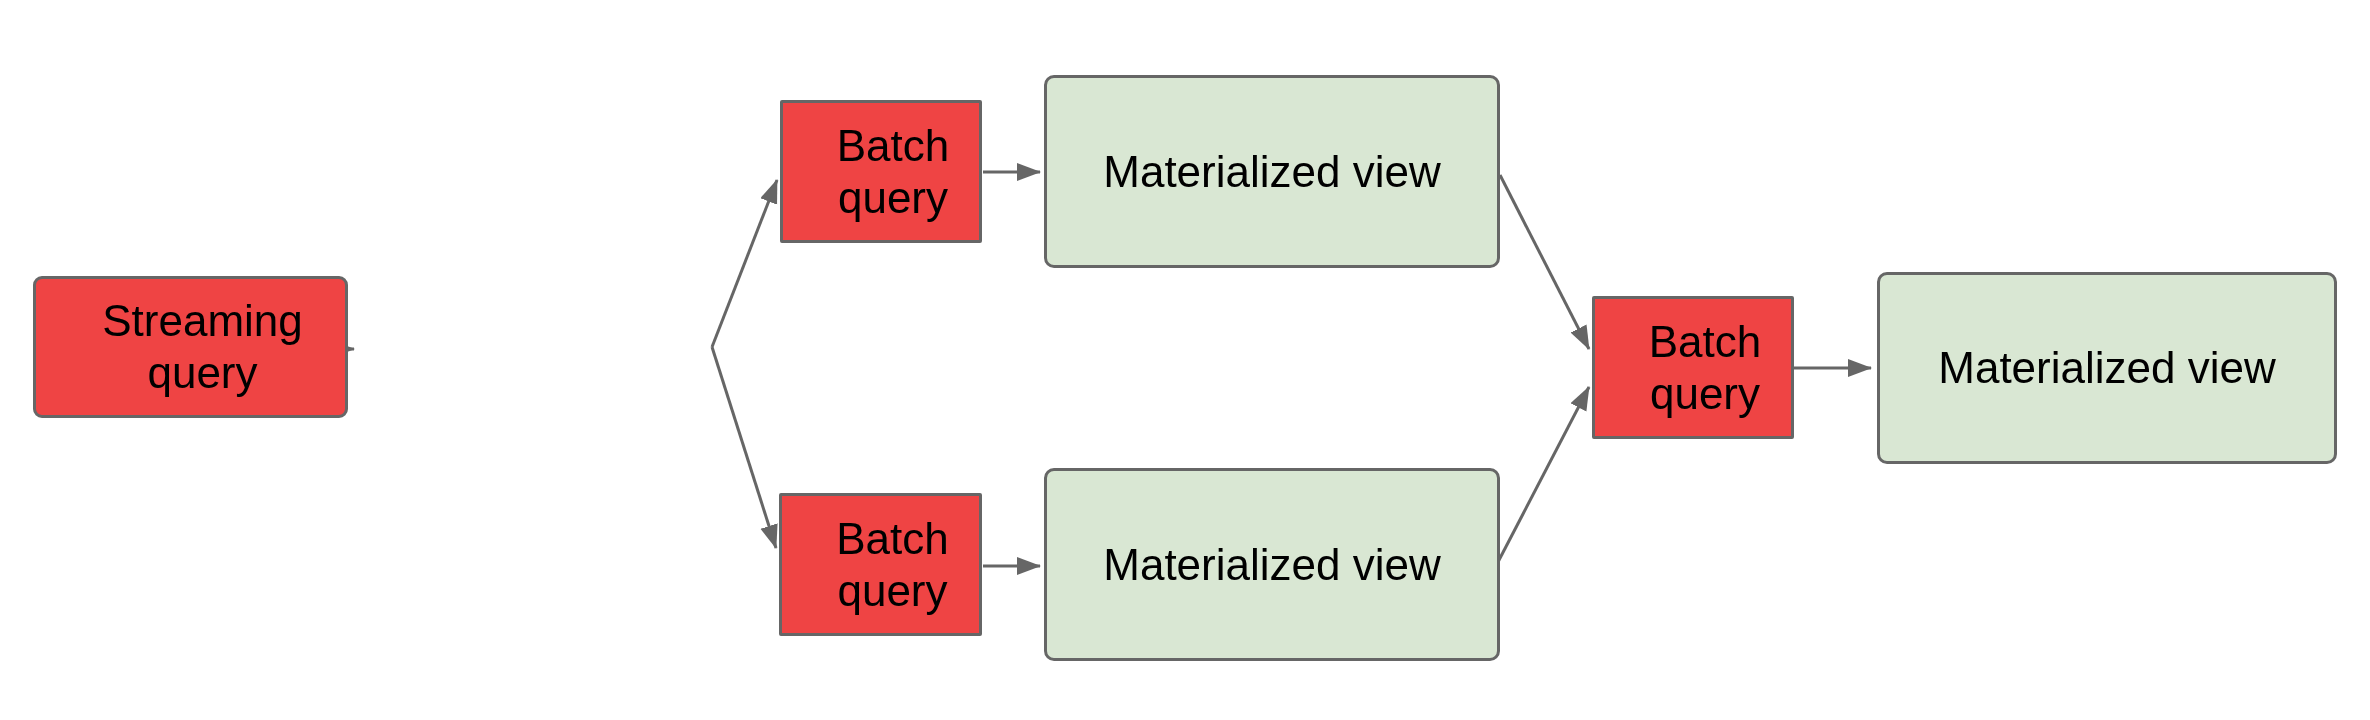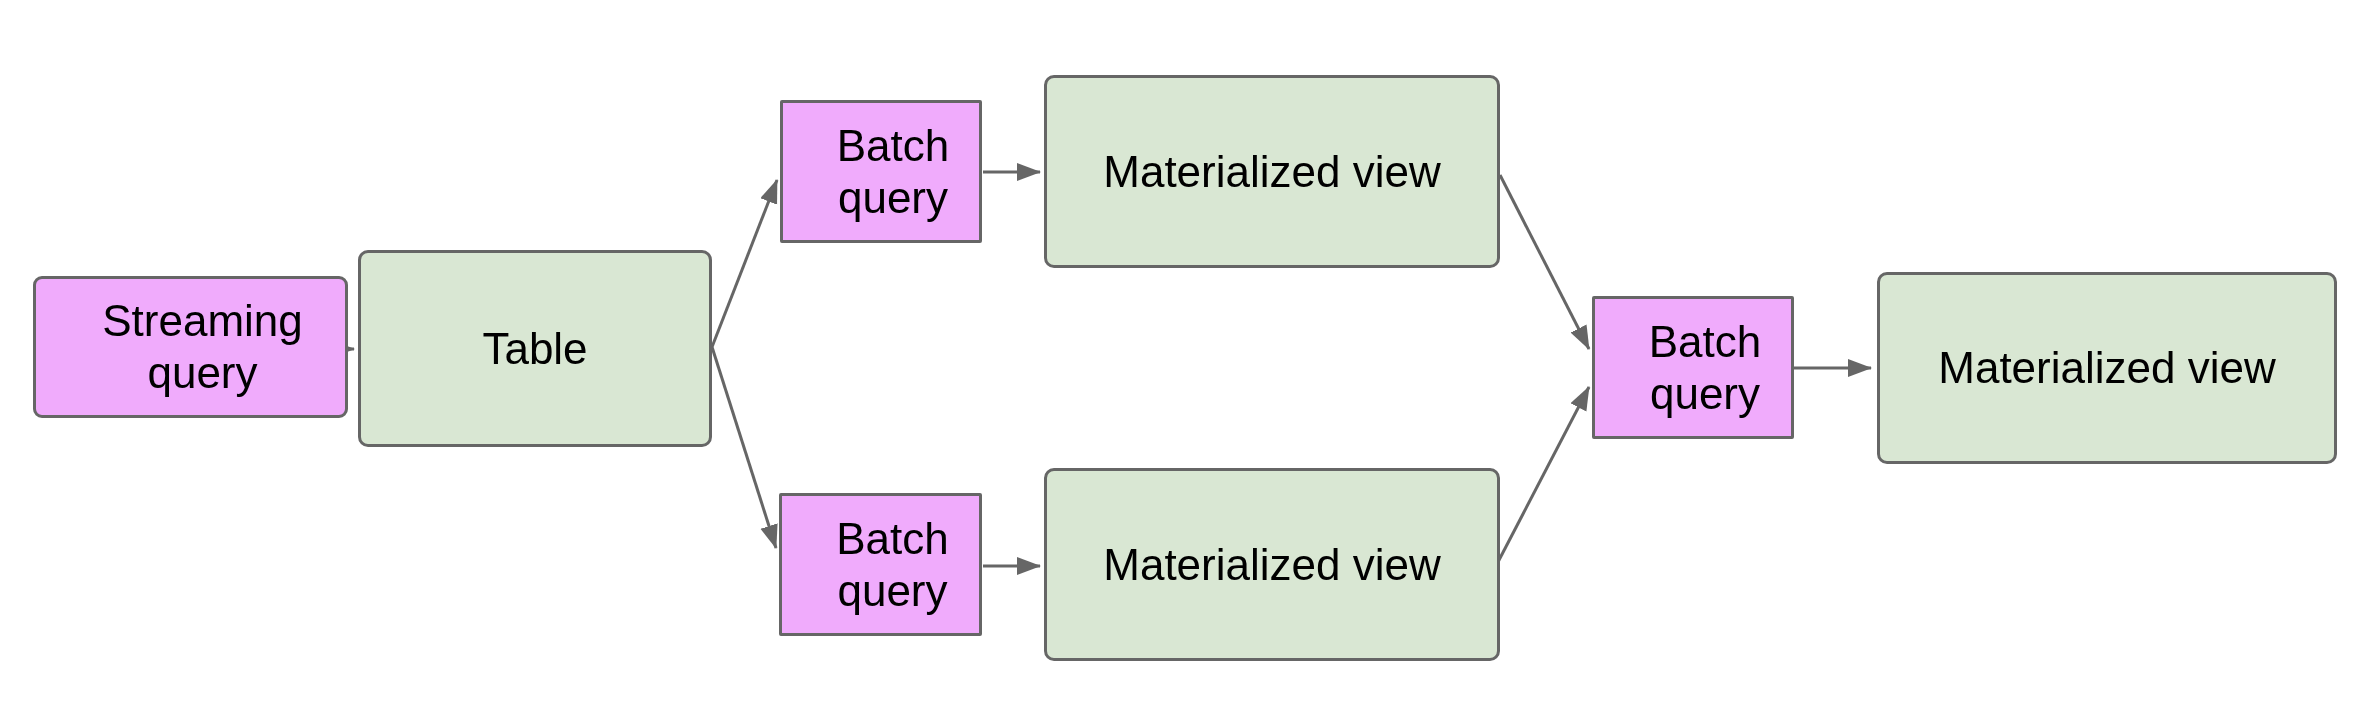--- a/index.html
+++ b/index.html
@@ -22,21 +22,21 @@
     display: flex;
     align-items: center;
     justify-content: center;
     text-align: center;
     font-size: 44px;
     line-height: 1.18;
     color: #000000;
     padding: 0 4px;
   }
   .node.query {
-    background: #f0abfc;
+    background: #ef4444;
     border: 3px solid #666666;
     border-radius: 2px;
     padding-left: 28px;
   }
   .node.store {
     background: #d9e7d3;
     border: 3px solid #666666;
     border-radius: 10px;
   }
   .node .lbl { display: block; width: 100%; }
@@ -59,23 +59,20 @@
     <path d="M983,566 L1040,566" stroke="#666666" stroke-width="3" fill="none" marker-end="url(#ah)"></path>
     <path d="M1500,175 L1589,349" stroke="#666666" stroke-width="3" fill="none" marker-end="url(#ah)"></path>
     <path d="M1498,562 L1589,387" stroke="#666666" stroke-width="3" fill="none" marker-end="url(#ah)"></path>
     <path d="M1794,368 L1871,368" stroke="#666666" stroke-width="3" fill="none" marker-end="url(#ah)"></path>
   </svg>
 
   <div class="node query" style="left:33px; top:276px; width:315px; height:142px;border-radius:9px;">
     <span class="lbl">Streaming query</span>
   </div>
 
-  <div class="node store" style="left:358px; top:250px; width:354px; height:197px;">
-    <span class="lbl">Table</span>
-  </div>
 
   <div class="node query" style="left:780px; top:100px; width:202px; height:143px;">
     <span class="lbl">Batch query</span>
   </div>
 
   <div class="node store" style="left:1044px; top:75px; width:456px; height:193px;">
     <span class="lbl">Materialized view</span>
   </div>
 
   <div class="node query" style="left:779px; top:493px; width:203px; height:143px;">

